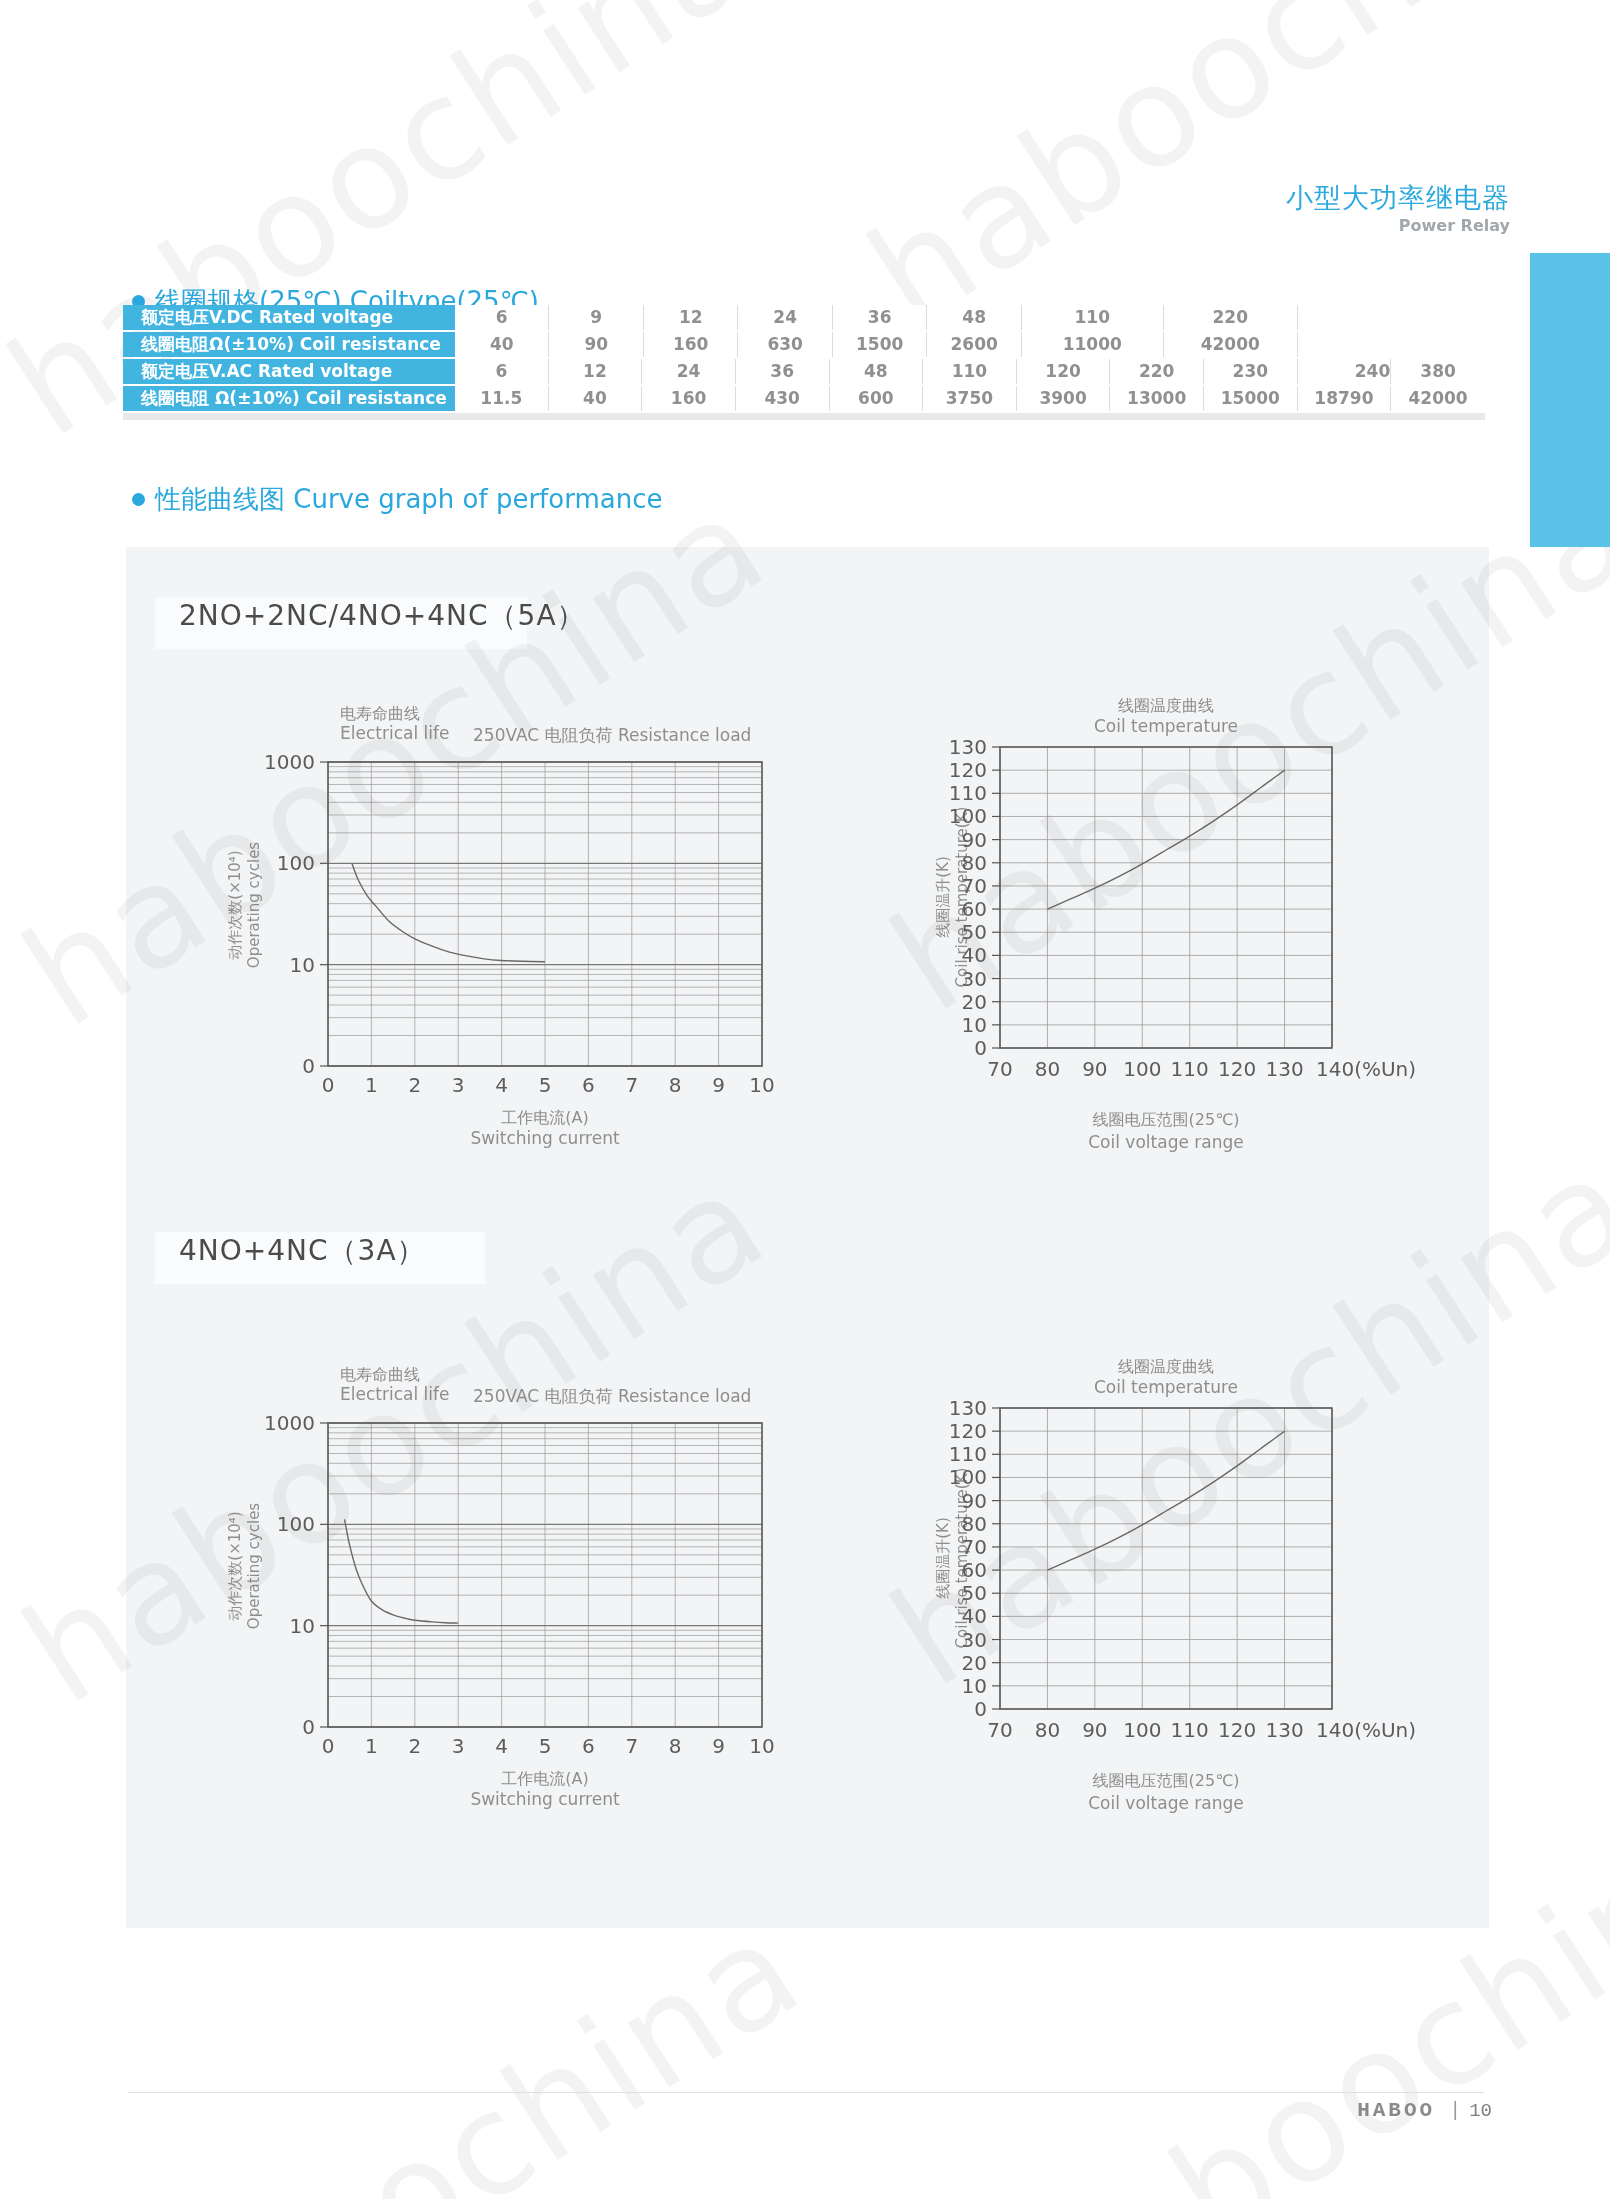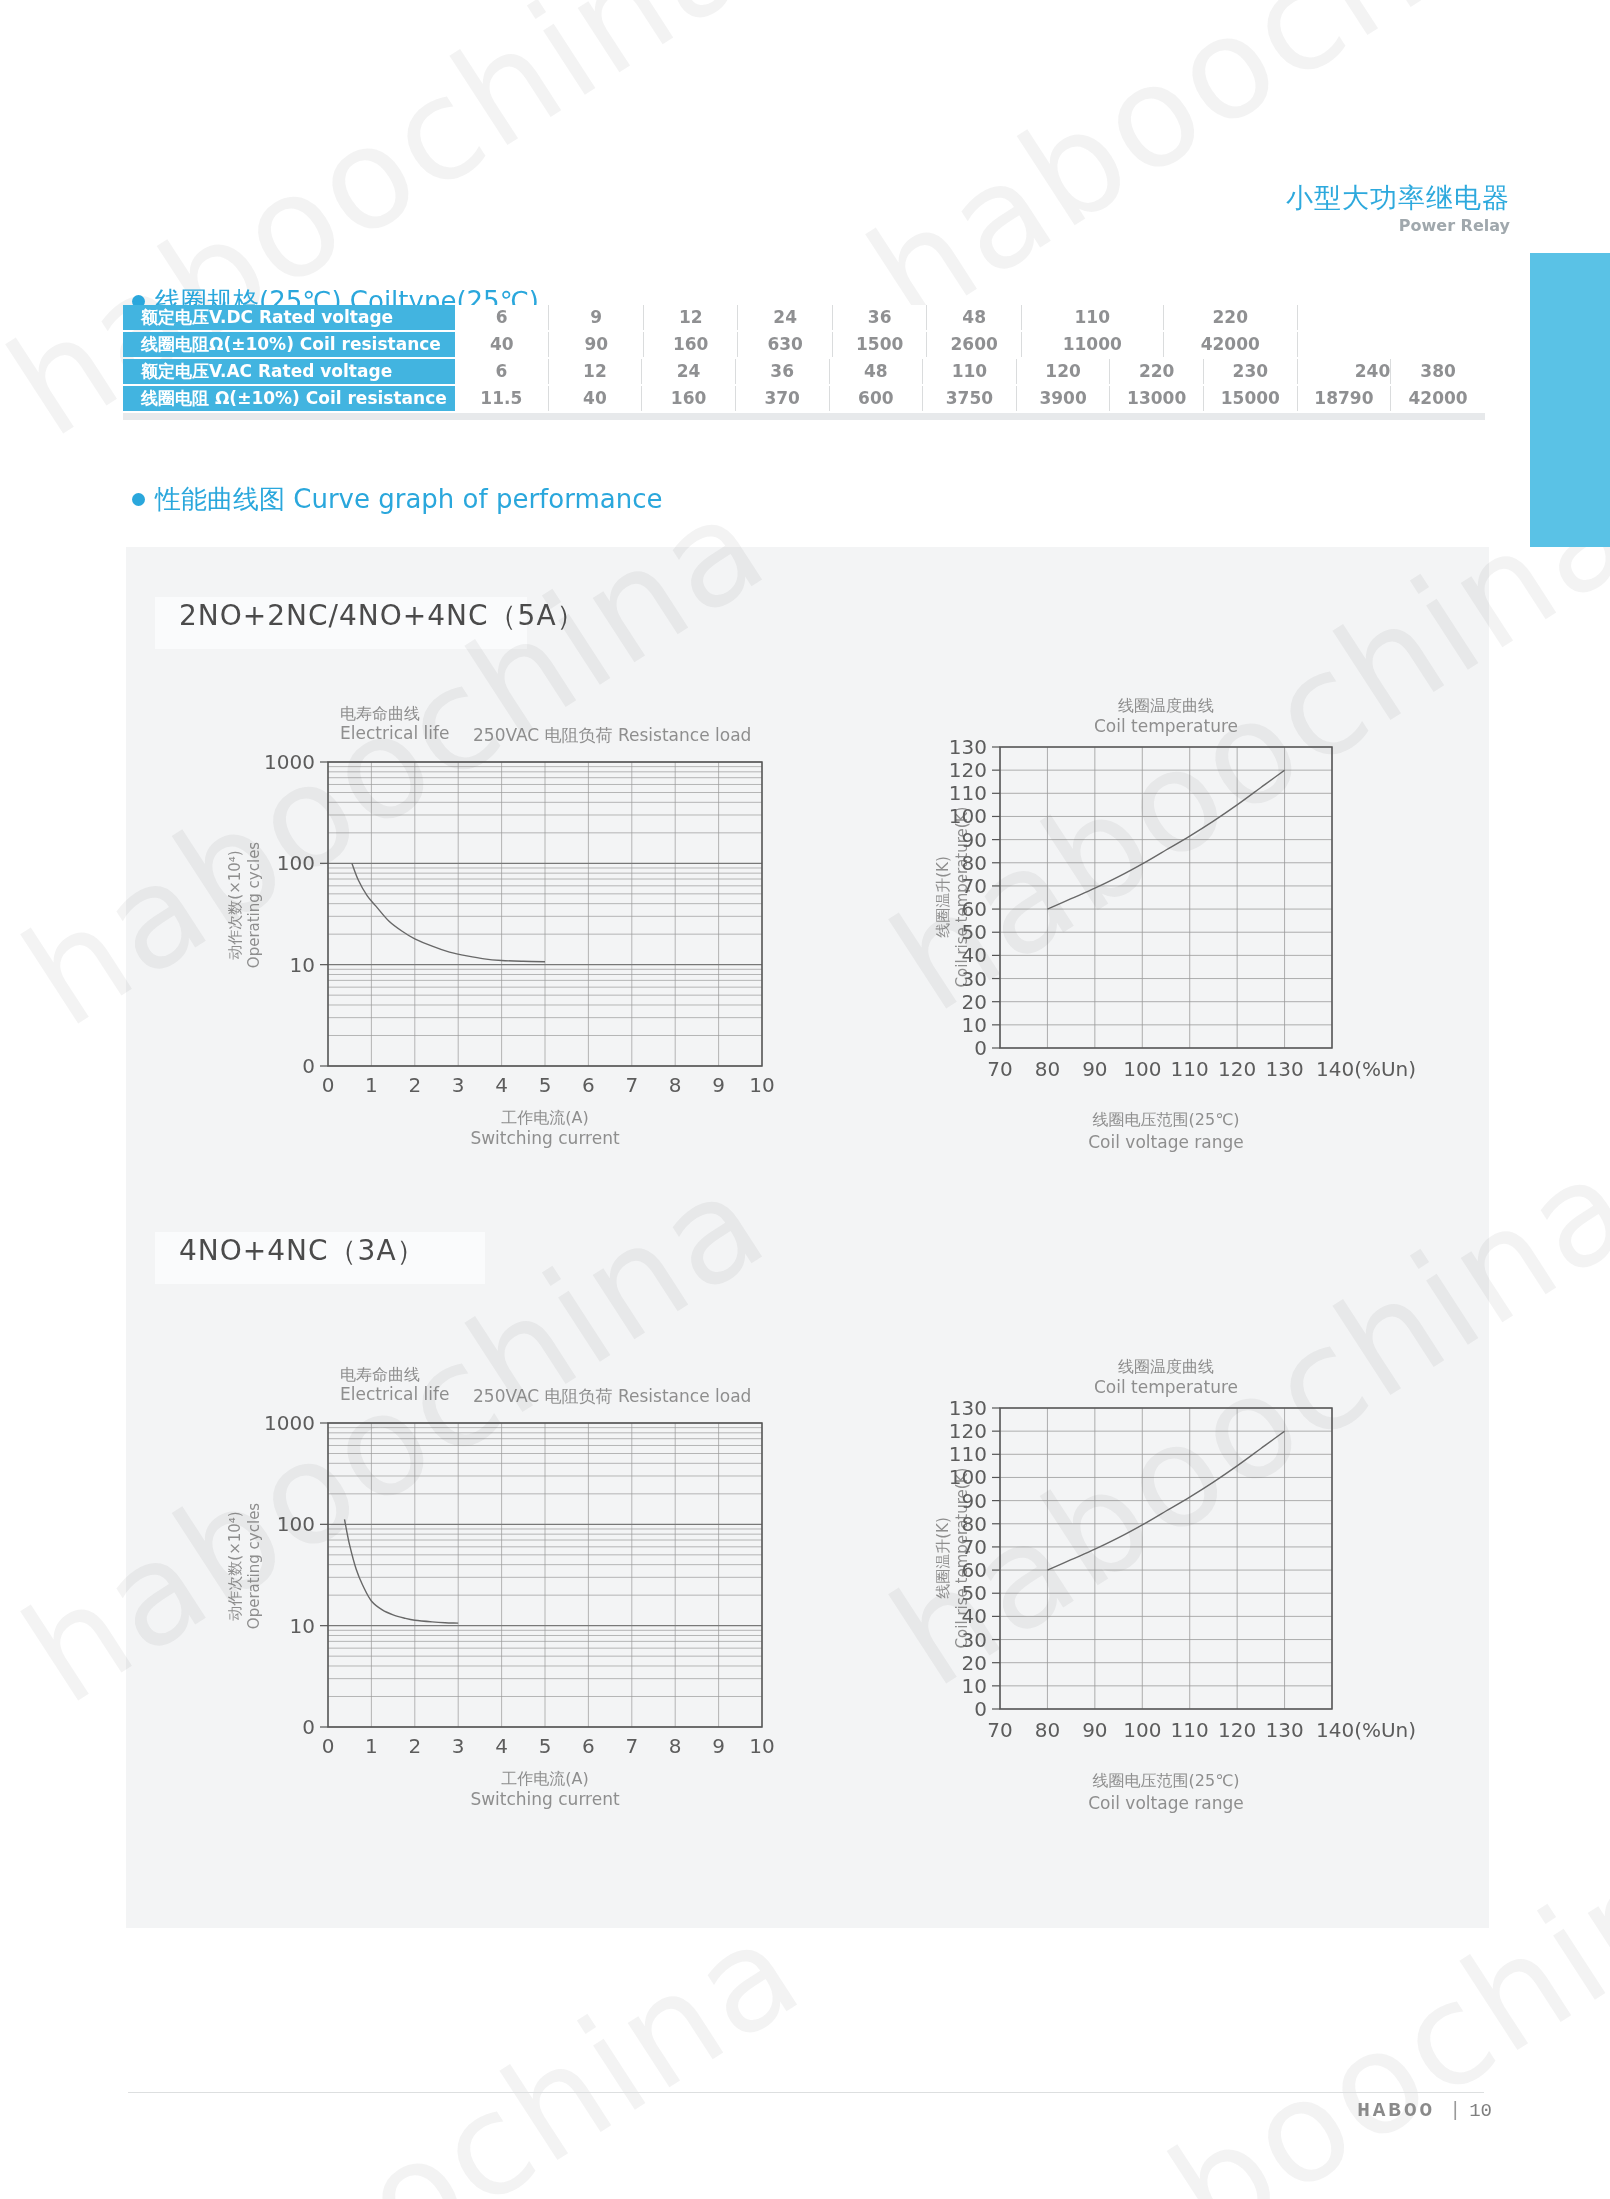--- a/index.html
+++ b/index.html
@@ -114,21 +114,21 @@
           <div class="t-cell bR" style="width: 9.09091%; text-align: right;">240</div>
           <div class="t-cell" style="width: 9.09091%;">380</div>
         </div>
       </div>
       <div class="t-row">
         <div class="t-label">线圈电阻 Ω(±10%) Coil resistance</div>
         <div class="t-cells">
           <div class="t-cell bR" style="width: 9.09091%;">11.5</div>
           <div class="t-cell bR" style="width: 9.09091%;">40</div>
           <div class="t-cell bR" style="width: 9.09091%;">160</div>
-          <div class="t-cell bR" style="width: 9.09091%;">370</div>
+          <div class="t-cell bR" style="width: 9.09091%;">430</div>
           <div class="t-cell bR" style="width: 9.09091%;">600</div>
           <div class="t-cell bR" style="width: 9.09091%;">3750</div>
           <div class="t-cell bR" style="width: 9.09091%;">3900</div>
           <div class="t-cell bR" style="width: 9.09091%;">13000</div>
           <div class="t-cell bR" style="width: 9.09091%;">15000</div>
           <div class="t-cell bR" style="width: 9.09091%;">18790</div>
           <div class="t-cell" style="width: 9.09091%;">42000</div>
         </div>
       </div>
     </div>

